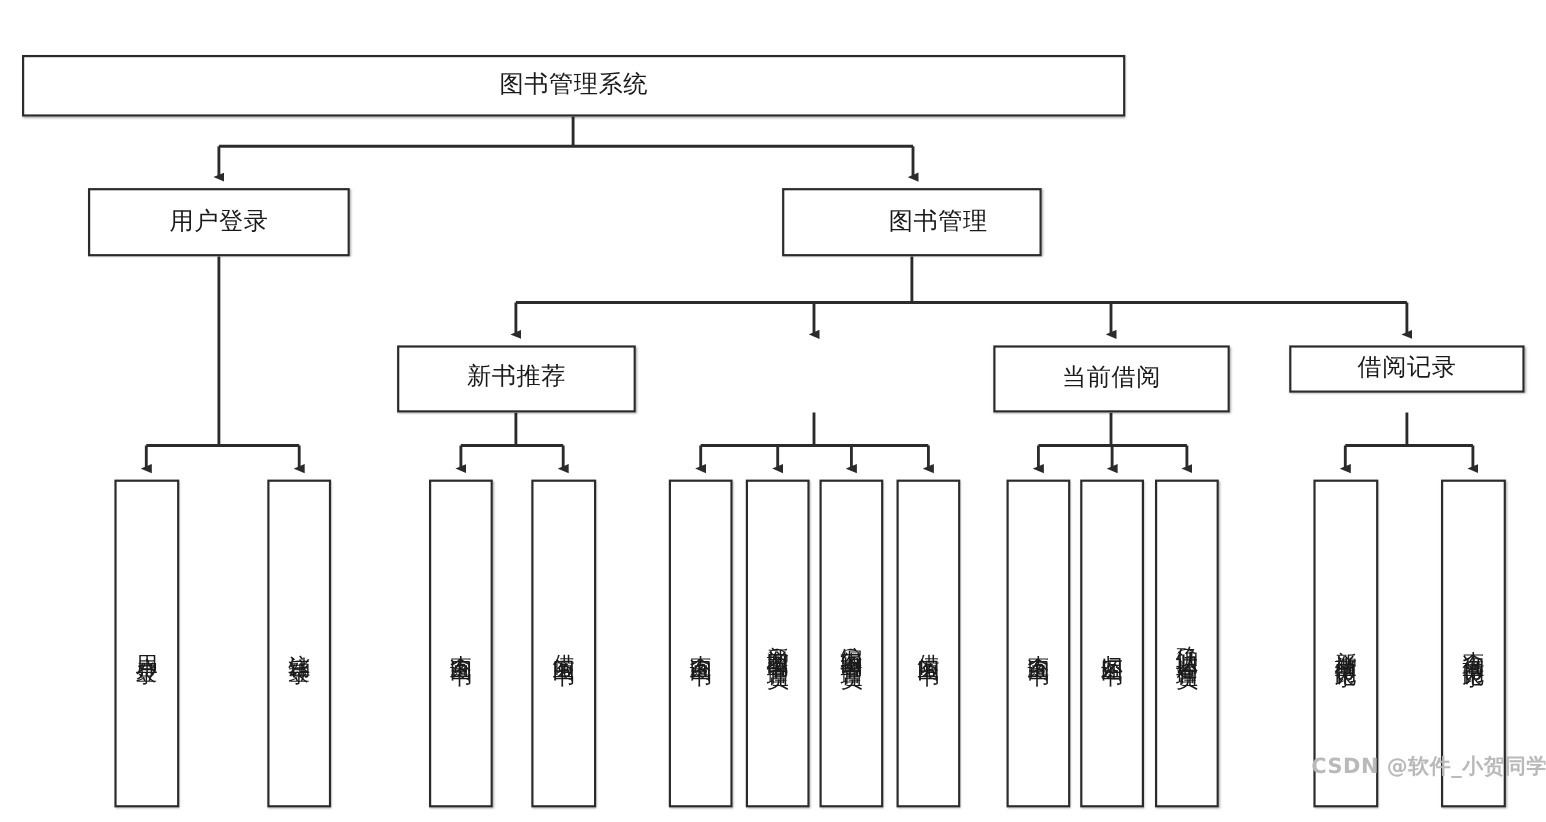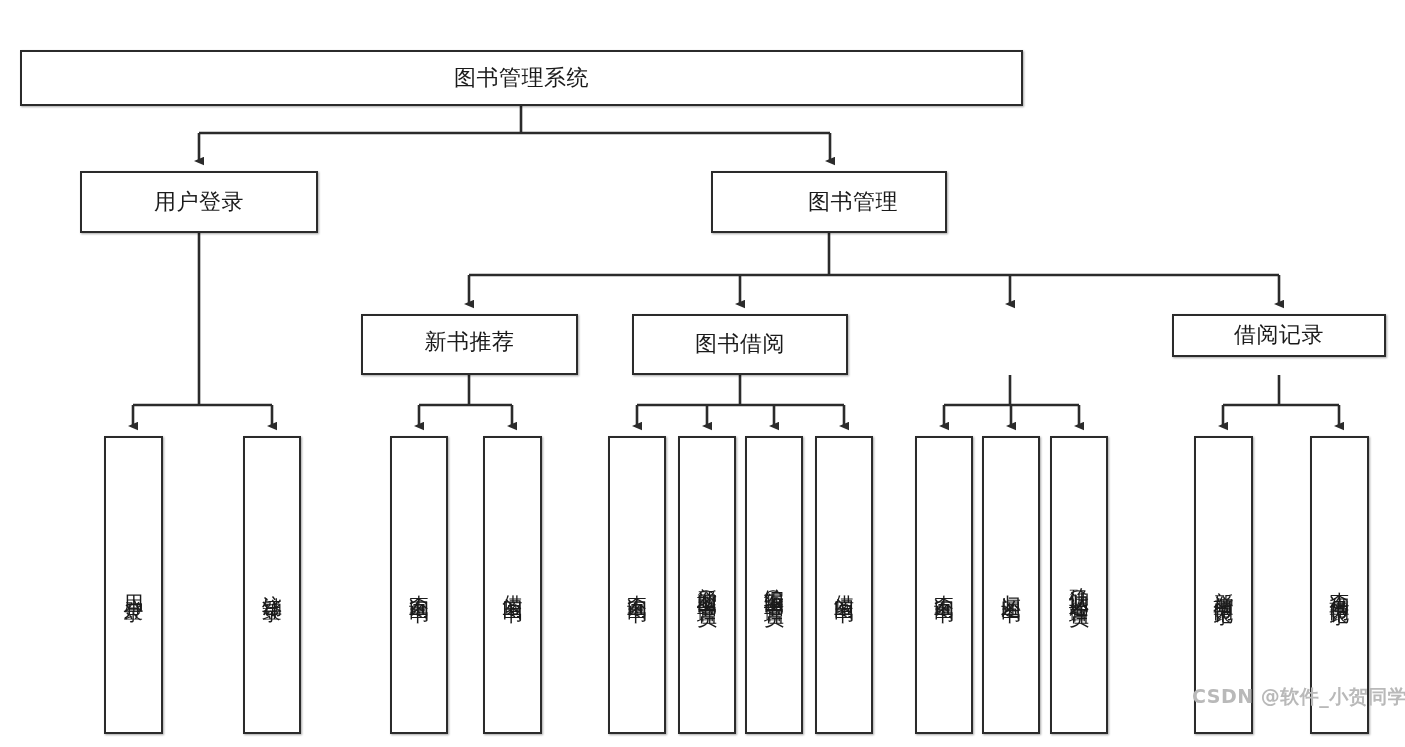--- a/index.html
+++ b/index.html
@@ -130,22 +130,22 @@
   <div class="node h" style="left:80px;top:171px;width:238px;height:62px;">
     <span>用户登录</span>
   </div>
   <div class="node h" style="left:711px;top:171px;width:236px;height:62px;padding-left:48px;">
     <span>图书管理</span>
   </div>
 
   <div class="node h" style="left:361px;top:314px;width:217px;height:61px;font-family:Liberation Mono, monospace;">
     <span>新书推荐</span>
   </div>
-  <div class="node h" style="left:632px;top:314px;width:216px;height:61px;">
-    <span>图书借阅</span>
+  <div class="node h" style="left:903px;top:314px;width:215px;height:61px;">
+    <span>当前借阅</span>
   </div>
   <div class="node h" style="left:1172px;top:314px;width:214px;height:43px;">
     <span>借阅记录</span>
   </div>
 
   <div class="node v" style="left:104px;top:436px;width:59px;height:298px;">
     <span>用户登录</span>
   </div>
   <div class="node v" style="left:243px;top:436px;width:58px;height:298px;">
     <span>注销登录</span>

